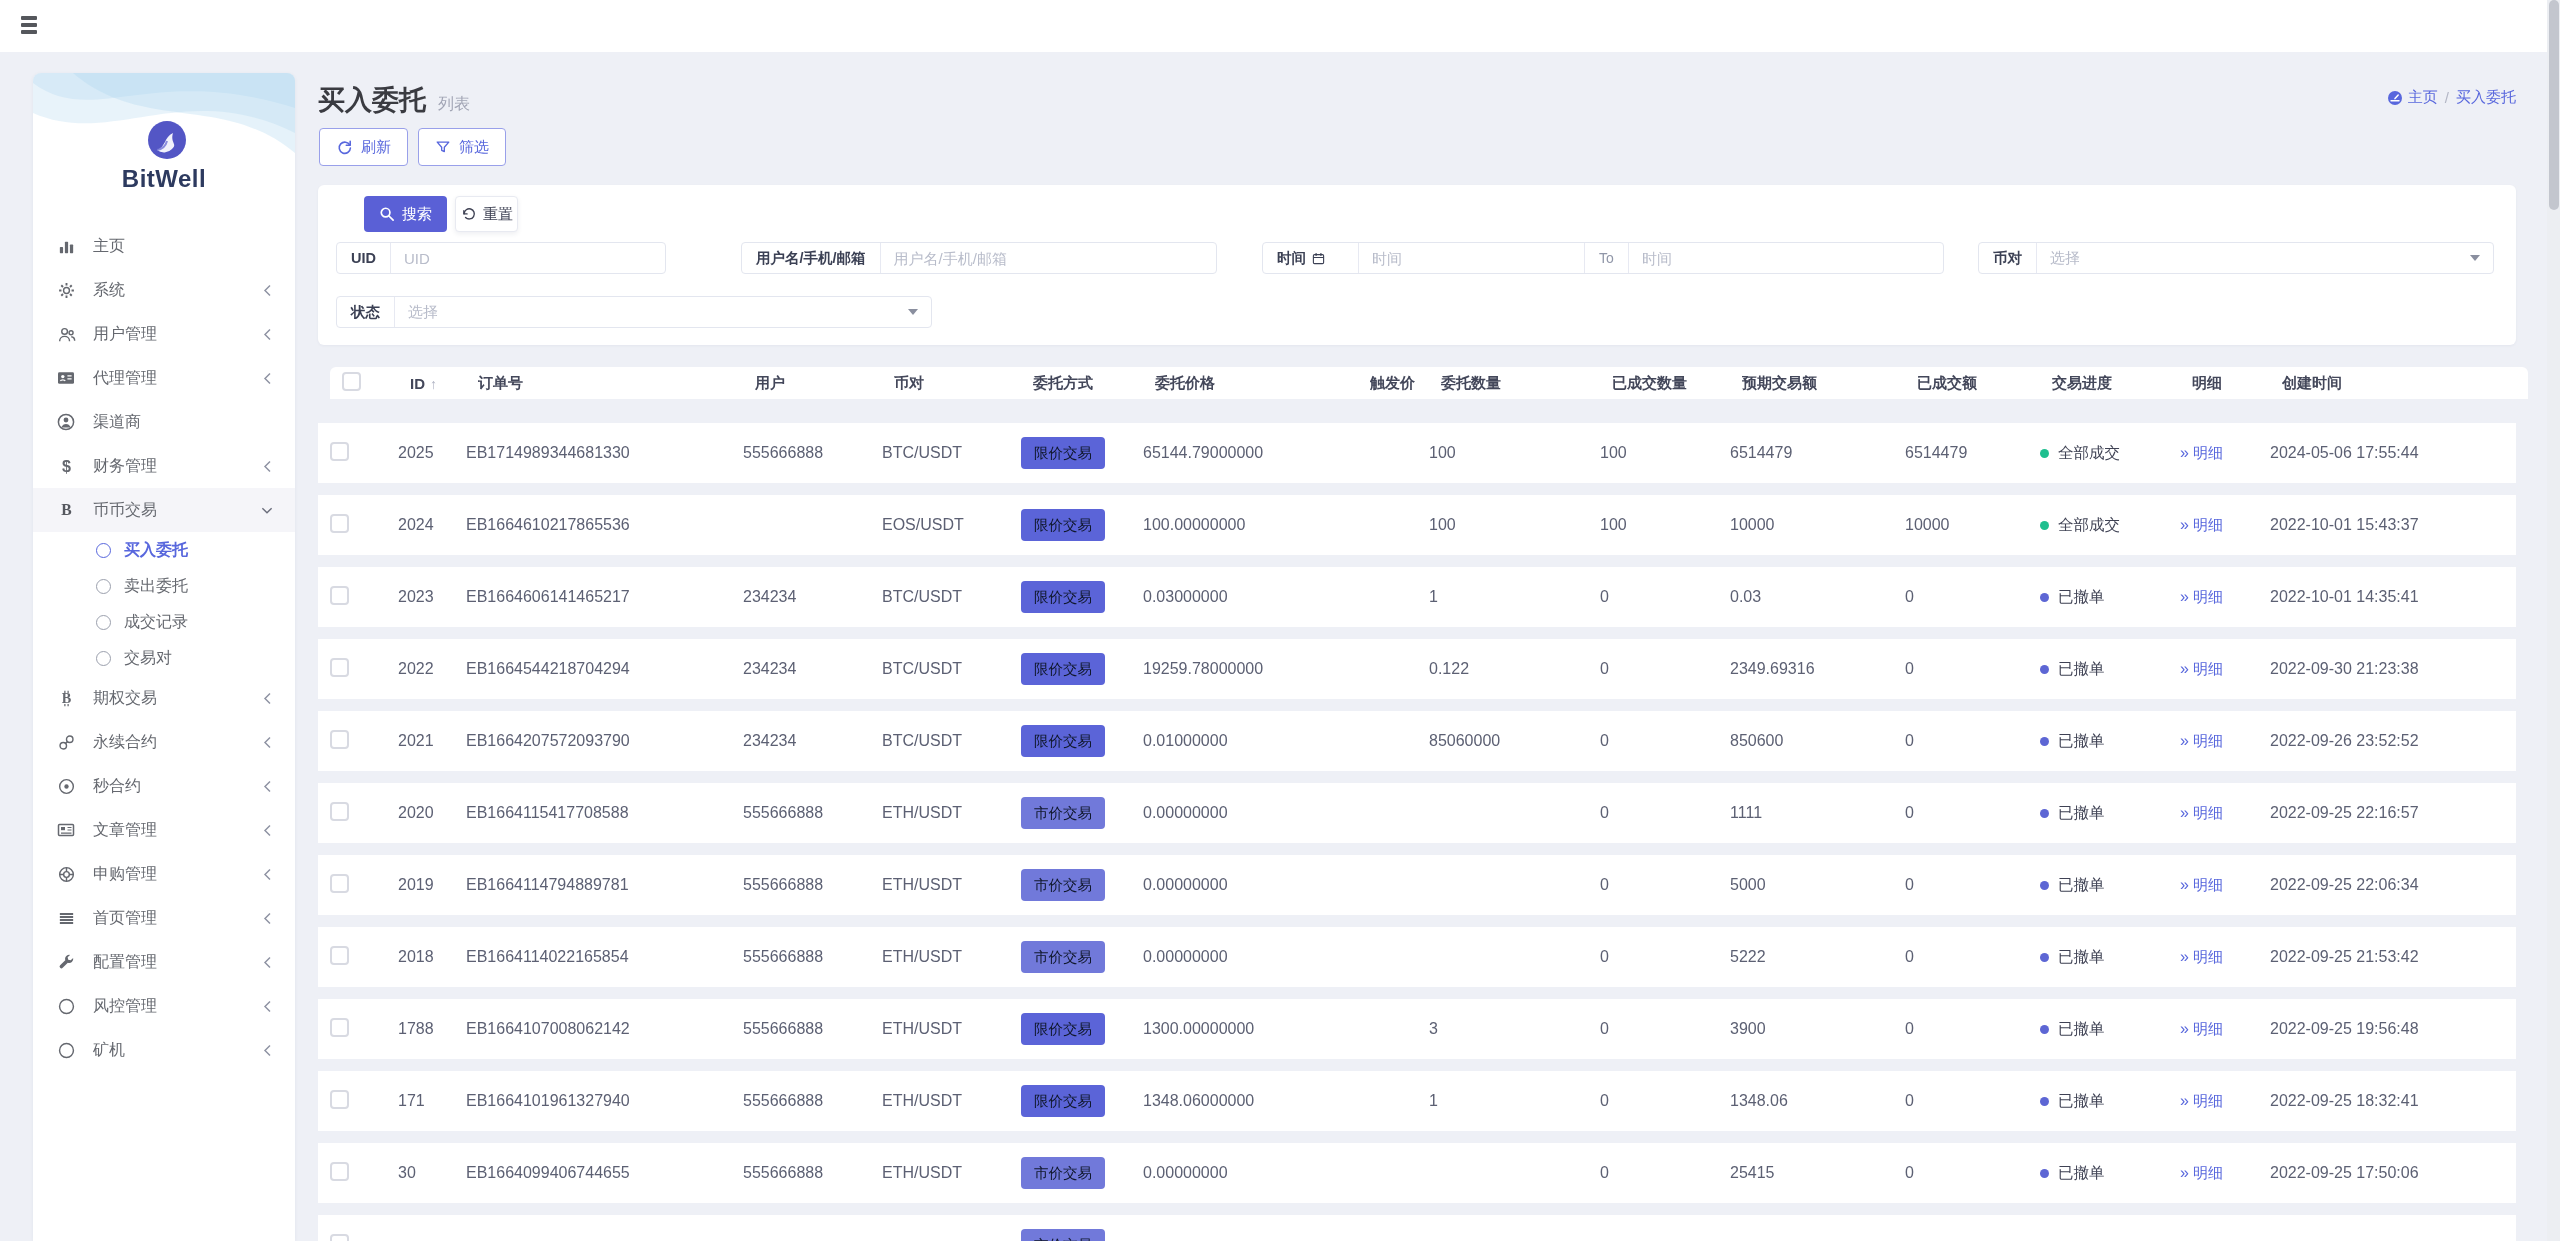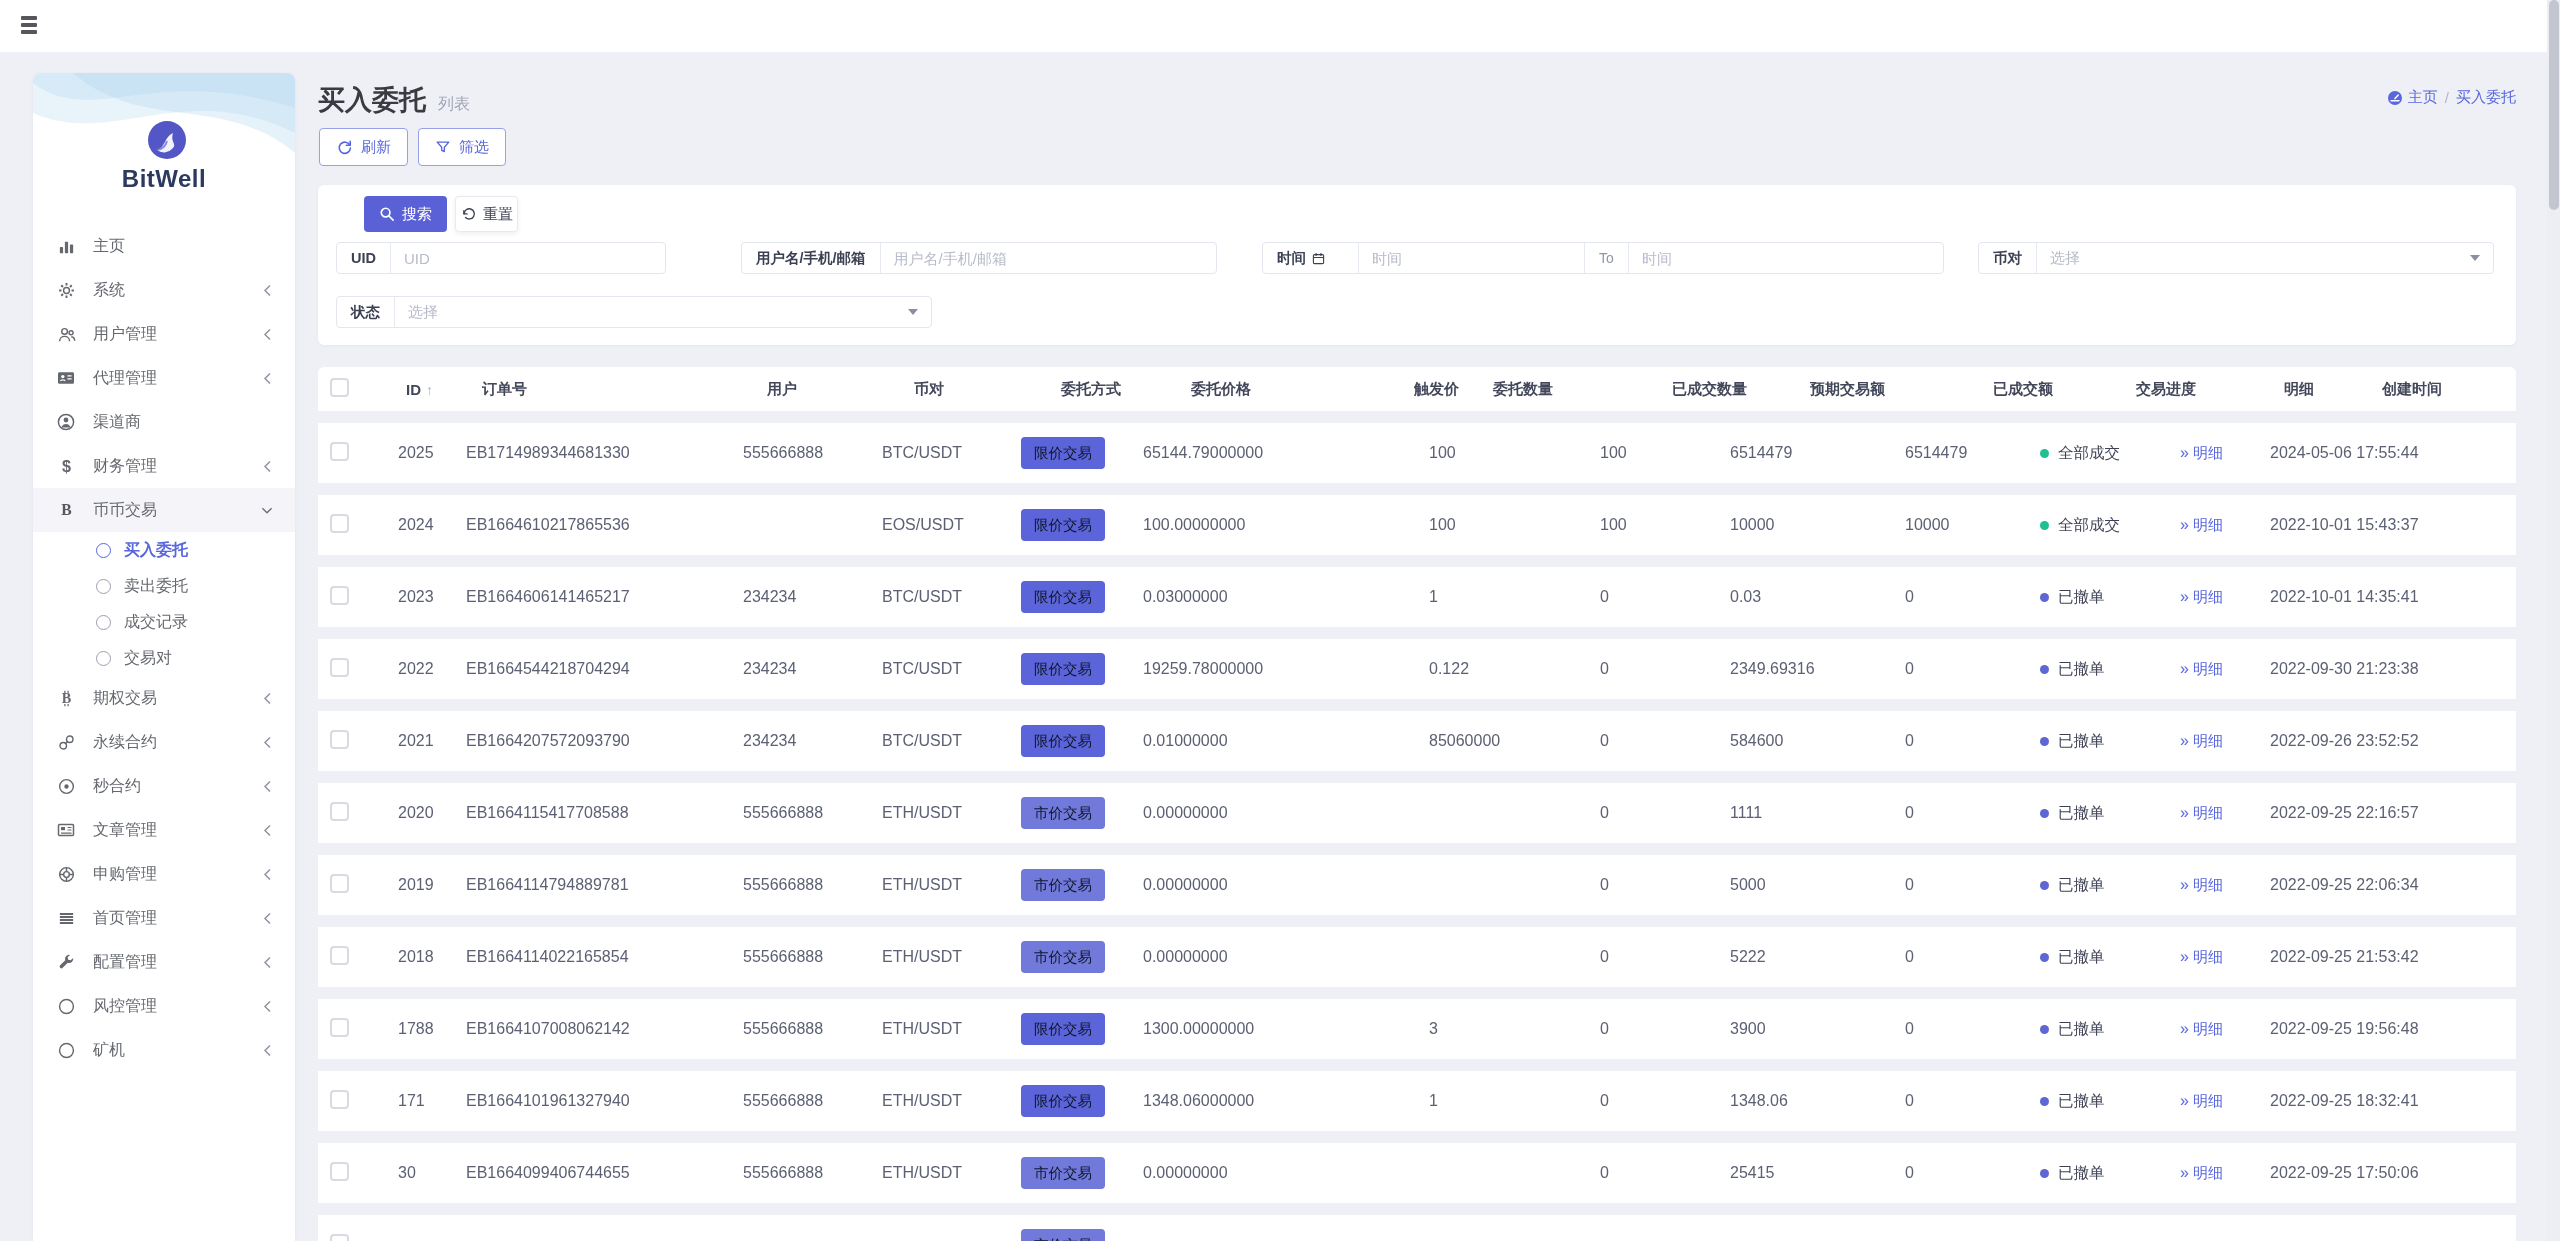--- a/index.html
+++ b/index.html
@@ -63,21 +63,21 @@
   .to-box { width:45px; border-left:1px solid #e7e9f2; border-right:1px solid #e7e9f2; display:flex; align-items:center; justify-content:center; color:#9096a8; font-size:14px; }
   .g-uid { width:330px; margin-right:75px; }
   .g-user { width:476px; margin-right:45px; }
   .g-time { width:682px; margin-right:34px; }
   .g-time .flabel { width:96px; }
   .g-time input { flex:0 0 auto; width:225px; }
   .g-time input.in2 { flex:1; width:auto; }
   .g-pair { width:516px; }
   .g-status { width:596px; }
   
-  .thead { position:absolute; left:318px; top:367px; width:2198px; height:44px; background:#fff; border-radius:6px 6px 0 0;gap:8px; }
+  .thead { position:absolute; left:330px; top:367px; width:2198px; height:32px; background:#fff; border-radius:6px 6px 0 0; }
   .rows { position:absolute; left:318px; top:423px; width:2198px; }
   .trow { display:grid; grid-template-columns:68px 68px 277px 139px 139px 122px 215px 71px 171px 130px 175px 135px 140px 90px 246px; align-items:center; padding-left:12px; }
   .strip { height:60px; background:#fff; margin-bottom:12px; }
   .thead .cell { font-size:15px; font-weight:bold; color:#43475a; }
   .cell { font-size:16px; color:#5c6073; overflow:hidden; white-space:nowrap; }
   .sort-arrow { color:#aeb2c2; font-size:14px; font-weight:normal; margin-left:5px; }
   .checkbox { width:19px; height:19px; border:2px solid #d8dae2; border-radius:4px; background:#fff; display:inline-block; cursor:pointer; }
   .badge { display:inline-block; height:32px; line-height:32px; padding:0 13px; border-radius:4px; color:#0f172a; font-size:14.5px; }
   .badge.limit { background:#5b64d8; }
   .badge.market { background:#7179da; }
@@ -563,21 +563,21 @@
     <div class="cell"><span class="checkbox"></span></div>
     <div class="cell">2021</div>
     <div class="cell">EB1664207572093790</div>
     <div class="cell">234234</div>
     <div class="cell">BTC/USDT</div>
     <div class="cell"><span class="badge limit">限价交易</span></div>
     <div class="cell">0.01000000</div>
     <div class="cell"></div>
     <div class="cell">85060000</div>
     <div class="cell">0</div>
-    <div class="cell">584600</div>
+    <div class="cell">850600</div>
     <div class="cell">0</div>
     <div class="cell"><span class="status cancel">
           <i class="dot"></i>
           <span class="st-label">已撤单</span>
         </span></div>
     <div class="cell"><a class="detail">
           <span class="dd">»</span>
           <span class="dl">明细</span>
         </a></div>
     <div class="cell">2022-09-26 23:52:52</div>

